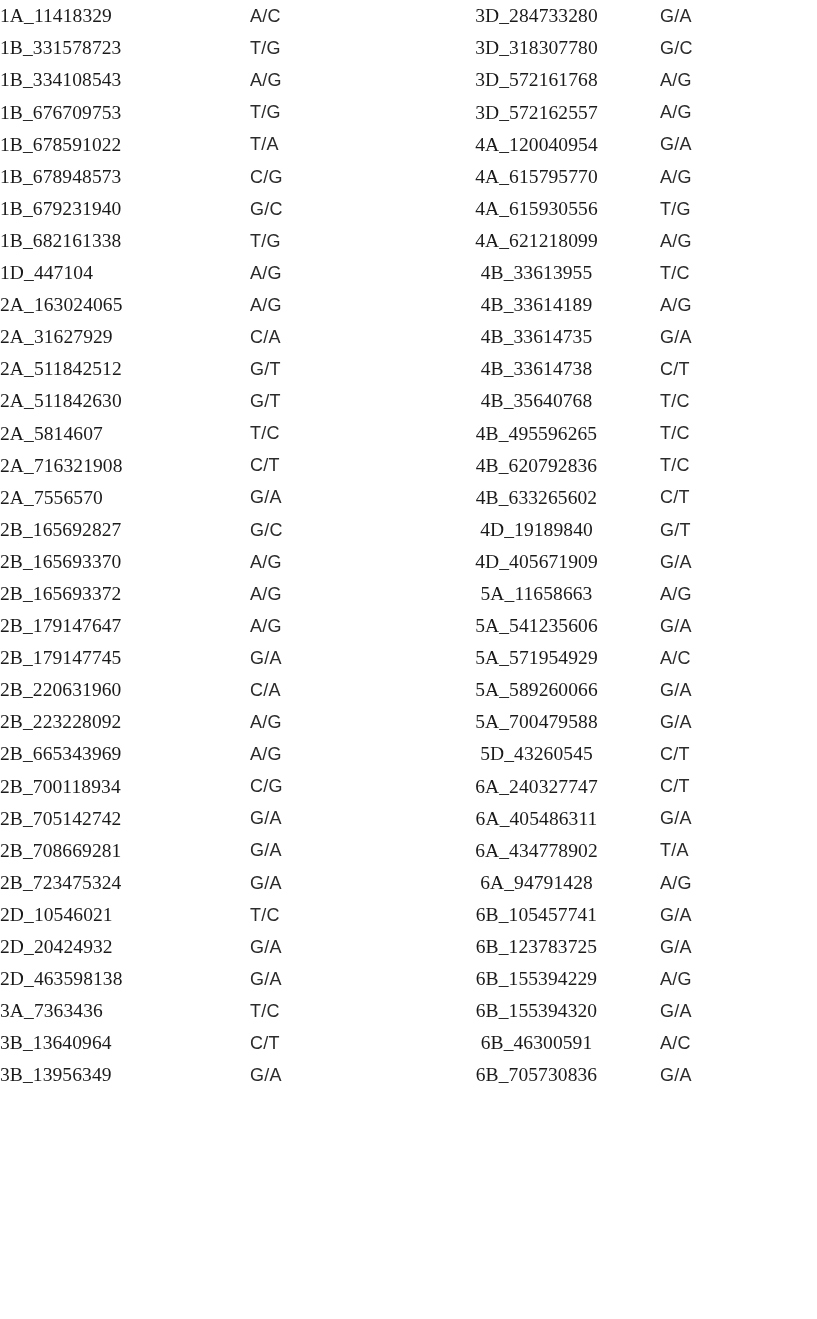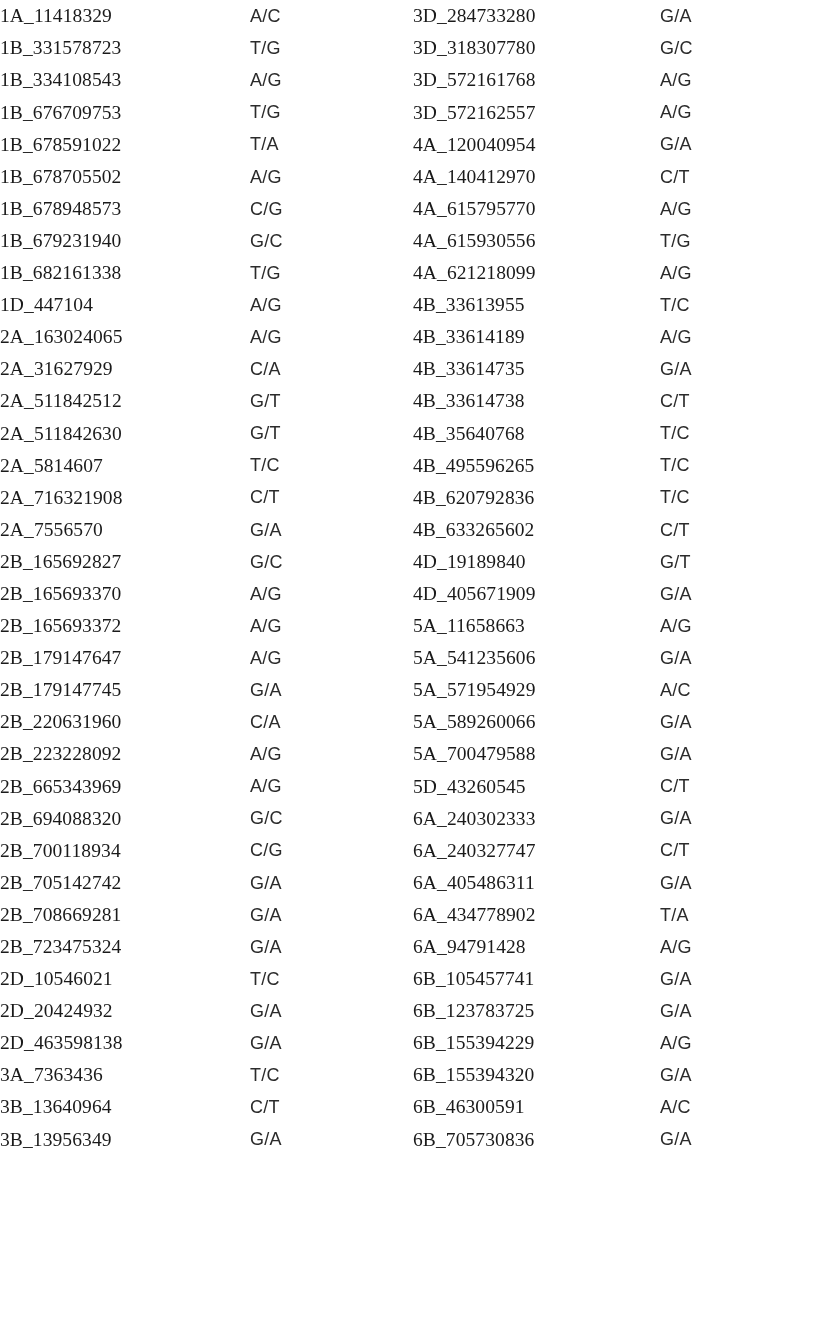--- a/index.html
+++ b/index.html
@@ -34,21 +34,21 @@
     line-height: 1.0;
   }
 
   
   .col-id {
     font-family: "Liberation Serif", "DejaVu Serif", serif;
     font-size: 19.5px;
     letter-spacing: 0.1px;
   }
   .col-id-left  { width: 250px; padding-left: 8px; }
-  .col-id-right { width: 247px; padding-left: 9px; }
+  .col-id-right { width: 247px; padding-left: 9px; text-align: center; }
 
   
   .col-allele {
     font-family: "Liberation Sans", "DejaVu Sans", sans-serif;
     font-size: 18px;
     color: #2b2b2b;
     letter-spacing: 0.2px;
   }
   .col-allele-left  { width: 163px; padding-left: 26px; }
   .col-allele-right { width: 157px; padding-left: 25px; }
@@ -82,26 +82,20 @@
         <td class="col-id col-id-right">3D_572162557</td>
         <td class="col-allele col-allele-right">A/G</td>
       </tr>
       <tr>
         <td class="col-id col-id-left">1B_678591022</td>
         <td class="col-allele col-allele-left">T/A</td>
         <td class="col-id col-id-right">4A_120040954</td>
         <td class="col-allele col-allele-right">G/A</td>
       </tr>
       <tr>
-        <td class="col-id col-id-left">1B_678705502</td>
-        <td class="col-allele col-allele-left">A/G</td>
-        <td class="col-id col-id-right">4A_140412970</td>
-        <td class="col-allele col-allele-right">C/T</td>
-      </tr>
-      <tr>
         <td class="col-id col-id-left">1B_678948573</td>
         <td class="col-allele col-allele-left">C/G</td>
         <td class="col-id col-id-right">4A_615795770</td>
         <td class="col-allele col-allele-right">A/G</td>
       </tr>
       <tr>
         <td class="col-id col-id-left">1B_679231940</td>
         <td class="col-allele col-allele-left">G/C</td>
         <td class="col-id col-id-right">4A_615930556</td>
         <td class="col-allele col-allele-right">T/G</td>
@@ -202,26 +196,20 @@
         <td class="col-id col-id-right">5A_700479588</td>
         <td class="col-allele col-allele-right">G/A</td>
       </tr>
       <tr>
         <td class="col-id col-id-left">2B_665343969</td>
         <td class="col-allele col-allele-left">A/G</td>
         <td class="col-id col-id-right">5D_43260545</td>
         <td class="col-allele col-allele-right">C/T</td>
       </tr>
       <tr>
-        <td class="col-id col-id-left">2B_694088320</td>
-        <td class="col-allele col-allele-left">G/C</td>
-        <td class="col-id col-id-right">6A_240302333</td>
-        <td class="col-allele col-allele-right">G/A</td>
-      </tr>
-      <tr>
         <td class="col-id col-id-left">2B_700118934</td>
         <td class="col-allele col-allele-left">C/G</td>
         <td class="col-id col-id-right">6A_240327747</td>
         <td class="col-allele col-allele-right">C/T</td>
       </tr>
       <tr>
         <td class="col-id col-id-left">2B_705142742</td>
         <td class="col-allele col-allele-left">G/A</td>
         <td class="col-id col-id-right">6A_405486311</td>
         <td class="col-allele col-allele-right">G/A</td>

